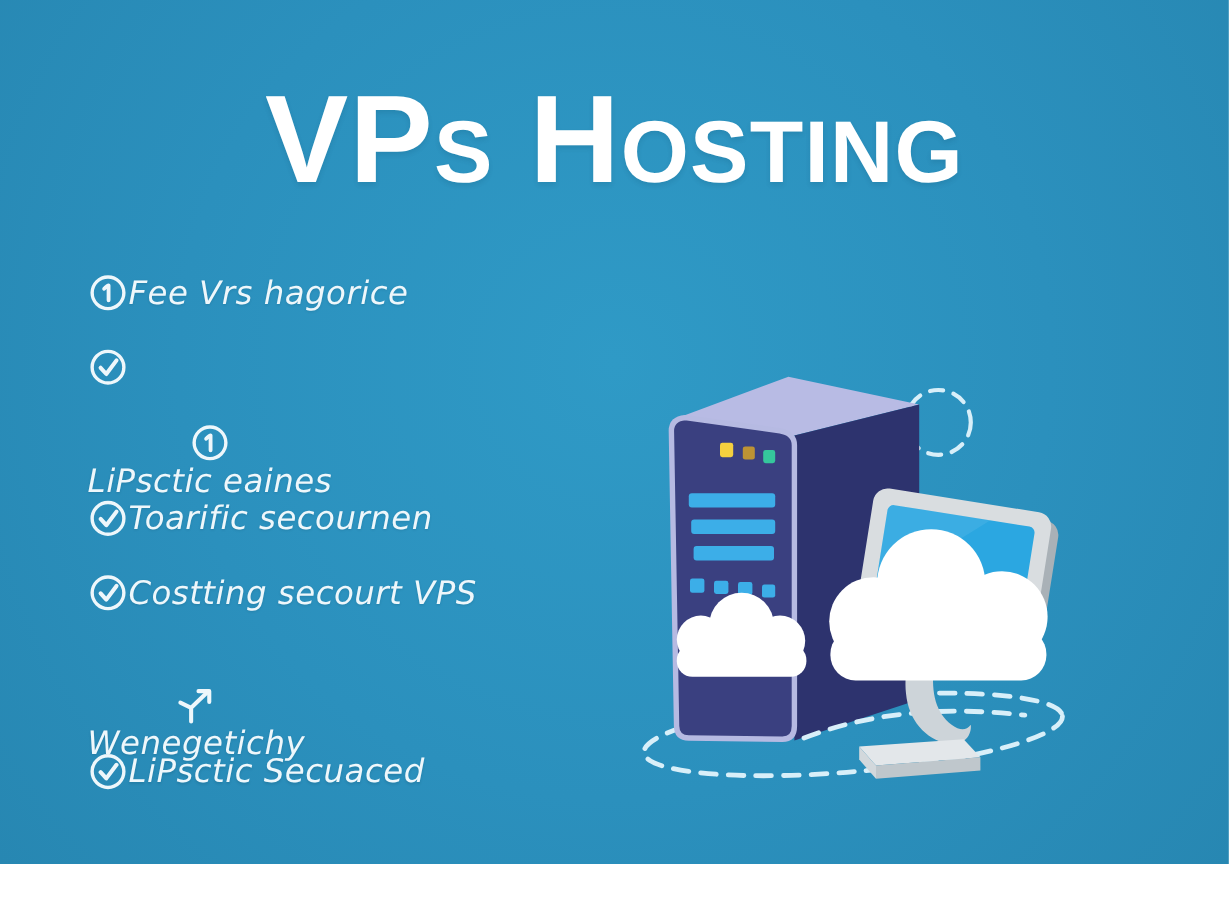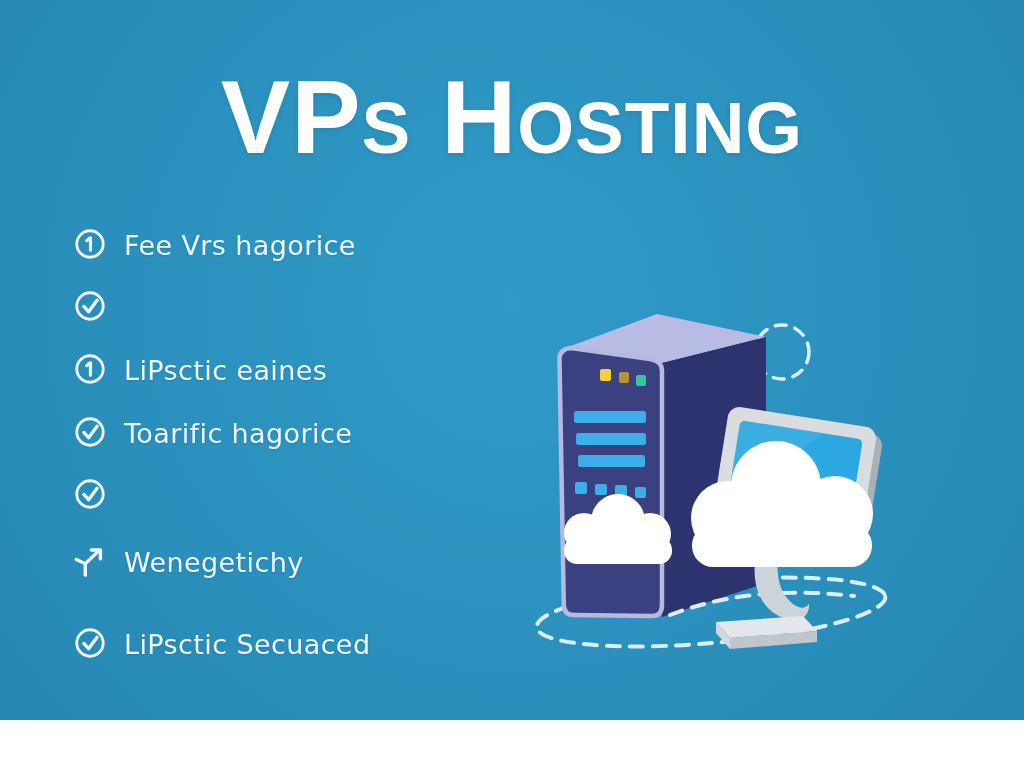--- a/index.html
+++ b/index.html
@@ -40,28 +40,28 @@
     letter-spacing:1px;
     color:#ffffff;
     text-shadow:0 2px 4px rgba(10,50,70,.12);
     white-space:nowrap;
   }
   .features{
     position:absolute;left:73px;top:226px;width:420px;height:440px;
     list-style:none;
   }
   .features li{
-    position:absolute;left:0;display:flex;align-items:flex-end;gap:17px;
+    position:absolute;left:0;display:flex;align-items:center;font-style:italic;
   }
   .features li:nth-child(1){top:1px;}
   .features li:nth-child(2){top:63px;}
-  .features li:nth-child(3){top:126px;}
+  .features li:nth-child(3){top:126px;flex-direction:column;}
   .features li:nth-child(4){top:189px;}
   .features li:nth-child(5){top:251px;}
-  .features li:nth-child(6){top:318px;}
+  .features li:nth-child(6){top:344px;flex-direction:column;}
   .features li:nth-child(7){top:400px;}
   .feat-icon{width:34px;height:34px;flex:0 0 34px;display:block;}
   .feat-icon svg{width:34px;height:34px;display:block;}
   .feat-icon .stroke{stroke:var(--txt);fill:none;stroke-linecap:round;stroke-linejoin:round;}
   .feat-label{
     font-family:"DejaVu Sans","Liberation Sans",sans-serif;
     font-size:27px;font-weight:500;color:var(--txt);
     letter-spacing:.4px;white-space:nowrap;
     text-shadow:0 1px 2px rgba(10,50,70,.15);
   }
@@ -105,30 +105,31 @@
       <span class="feat-label">LiPsctic eaines</span>
     </li>
 
     <li>
       <span class="feat-icon">
         <svg viewBox="0 0 36 36">
             <circle class="stroke" cx="18" cy="18" r="14" stroke-width="3"></circle>
             <path class="stroke" d="M11.5 18.5 L16.5 24 L25.5 12" stroke-width="3.6"></path>
           </svg>
       </span>
-      <span class="feat-label">Toarific hagorice</span>
-    </li>
-
-    <li>
-      <span class="feat-icon">
-        <svg viewBox="0 0 36 36">
-            <circle class="stroke" cx="18" cy="18" r="14" stroke-width="3"></circle>
-            <path class="stroke" d="M11.5 18.5 L16.5 24 L25.5 12" stroke-width="3.6"></path>
-          </svg>
-      </span>
+      <span class="feat-label">Toarific secournen</span>
+    </li>
+
+    <li>
+      <span class="feat-icon">
+        <svg viewBox="0 0 36 36">
+            <circle class="stroke" cx="18" cy="18" r="14" stroke-width="3"></circle>
+            <path class="stroke" d="M11.5 18.5 L16.5 24 L25.5 12" stroke-width="3.6"></path>
+          </svg>
+      </span>
+      <span class="feat-label">Costting secourt VPS</span>
     </li>
 
     <li>
       <span class="feat-icon">
         <svg viewBox="0 0 36 36">
             <path class="stroke" d="M13 33 L13 21 M13 21 L3.5 16.5 M13 21 L27.5 7" stroke-width="3.6"></path>
             <path class="stroke" d="M19.5 6.3 L29 6.3 L29 15.8" stroke-width="3.6"></path>
           </svg>
       </span>
       <span class="feat-label">Wenegetichy</span>

